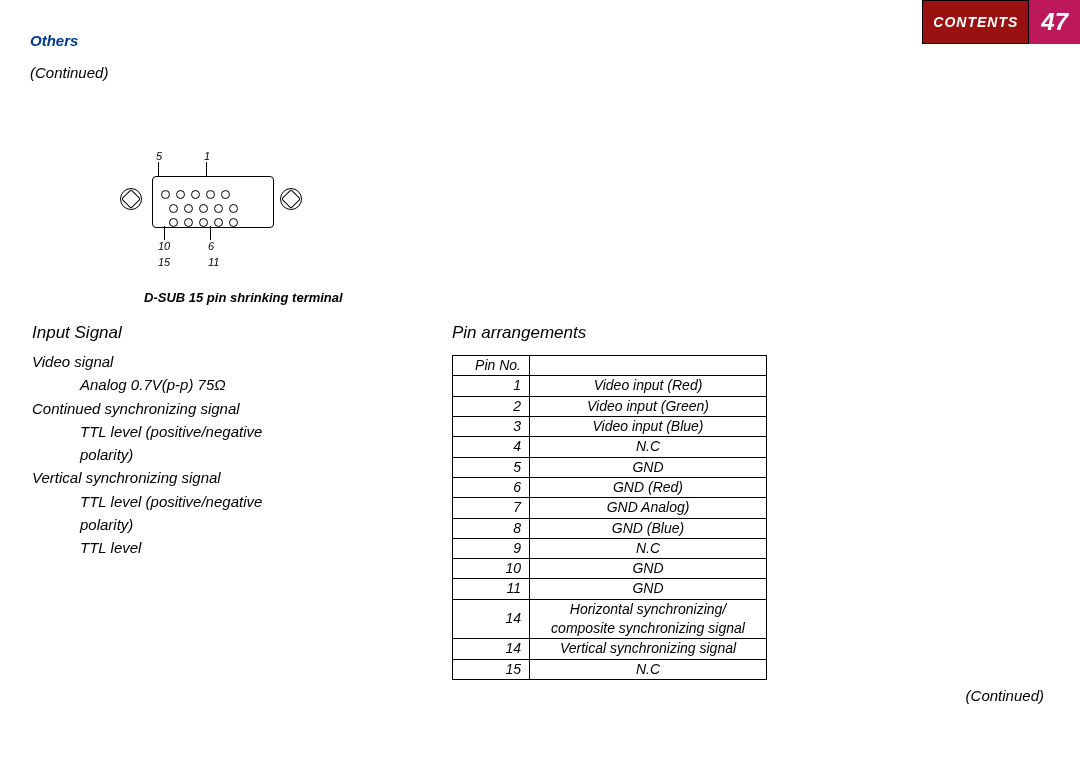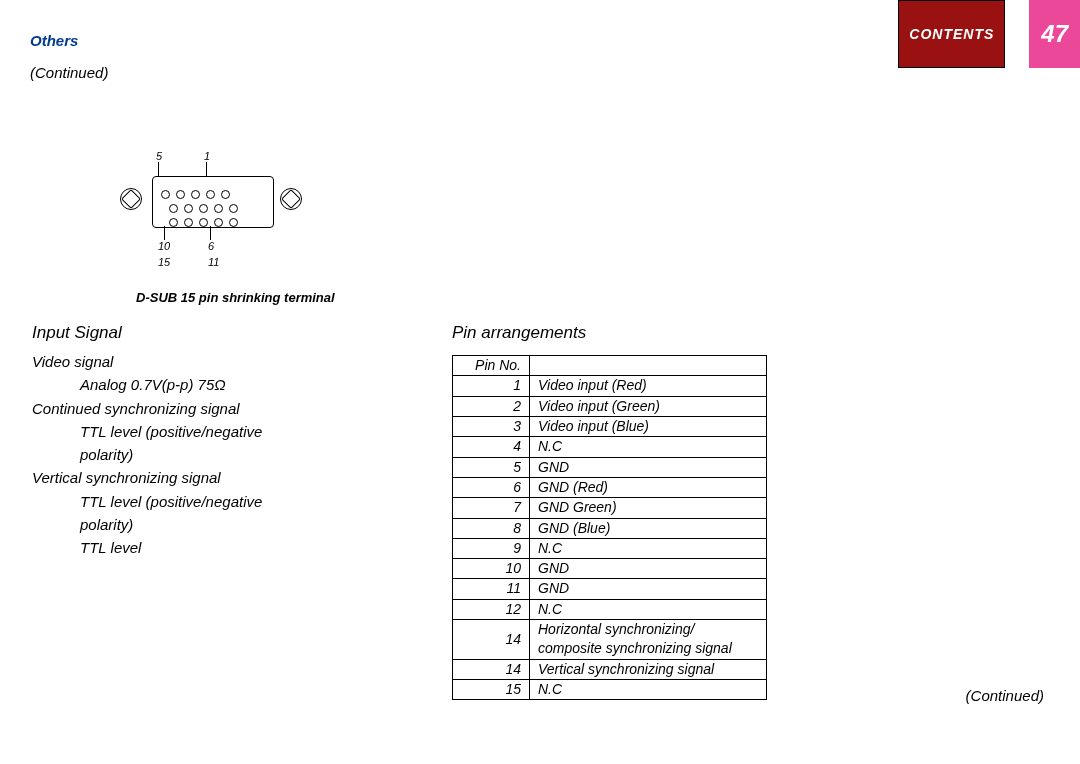--- a/index.html
+++ b/index.html
@@ -1,38 +1,38 @@
 <!DOCTYPE html>
 <html><head>
 <meta charset="utf-8">
 <style>
   html,body{margin:0;padding:0;background:#fff;color:#000;font-family:Arial,Helvetica,sans-serif;}
   .page{position:relative;width:1080px;height:724px;margin:0 auto;font-style:italic;}
   .top-bar{position:absolute;top:0;right:0;display:flex;align-items:stretch;}
   .contents-box{background:#9a1111;color:#fff;border:1px solid #000;padding:6px 10px;font-weight:bold;font-size:14px;letter-spacing:1px;display:flex;align-items:center;}
-  .page-num{background:#ec4899;color:#fff;font-weight:bold;font-size:24px;padding:20px 12px;display:flex;align-items:center;margin-left:24px;}
+  .page-num{background:#be185d;color:#fff;font-weight:bold;font-size:24px;padding:8px 12px;display:flex;align-items:center;}
   .others{color:#003b8e;font-weight:bold;position:absolute;left:30px;top:32px;font-size:15px;}
   .continued-top{position:absolute;left:30px;top:64px;font-size:15px;}
   .continued-bottom{position:absolute;right:36px;bottom:20px;font-size:15px;}
   .section-heading{position:absolute;left:34px;top:100px;width:650px;background:linear-gradient(to right,#2b2b2b 0%,#2b2b2b 35%,#b9b9b9 85%,#e5e5e5 100%);color:#fff;font-weight:bold;padding:5px 10px 5px 8px;font-size:17px;box-sizing:border-box;}
   .diagram-area{position:absolute;left:118px;top:150px;width:240px;height:140px;}
   .pin-label{position:absolute;font-size:11px;}
   .screw{width:22px;height:22px;border:1.5px solid #000;border-radius:50%;background:#fff;display:inline-block;box-sizing:border-box;position:relative;}
   .screw::after{content:"";position:absolute;left:3px;top:3px;width:12px;height:12px;border:1px solid #000;transform:rotate(45deg);border-radius:2px;}
   .connector-body{position:absolute;left:34px;top:18px;width:120px;height:50px;border:1.5px solid #000;background:#fff;border-radius:4px;}
   .connector-body::before{content:"";position:absolute;left:-6px;top:6px;width:132px;height:44px;border:1px solid #000;border-radius:4px;z-index:-1;}
   .pins-row{position:absolute;}
   .pin-dot{width:7px;height:7px;border:1.4px solid #000;border-radius:50%;display:inline-block;margin-right:6px;}
-  .diagram-caption{position:absolute;left:136px;top:290px;font-weight:bold;font-size:13px;}
+  .diagram-caption{position:absolute;left:144px;top:290px;font-weight:bold;font-size:13px;}
   .input-signal-heading{position:absolute;left:32px;top:323px;font-size:17px;}
   .pin-heading{position:absolute;left:452px;top:323px;font-size:17px;text-align:right;}
   .signal-list{position:absolute;left:32px;top:350px;font-size:15px;line-height:1.55;width:370px;}
   .sig-sub{margin-left:48px;}
   .pin-table{position:absolute;left:452px;top:355px;border-collapse:collapse;font-size:15px;}
-  .pin-table td,.pin-table th{border:1px solid #000;padding:0px 8px;text-align:left;font-weight:normal;font-size:14px;line-height:1.38;}
+  .pin-table td,.pin-table th{border:1px solid #000;padding:0px 8px;text-align:center;font-weight:normal;font-size:14px;line-height:1.38;}
   .pin-table th.num{width:60px;text-align:right;margin-left:32px;}
   .pin-table td.num{text-align:right;width:60px;}
   .pin-table td.desc{width:220px;}
   .lead-line{position:absolute;background:#000;}
 </style>
 </head>
 <body>
 
 <div class="page">
 
@@ -112,41 +112,37 @@
     <tr>
           <td class="num">5</td>
           <td class="desc">GND</td>
         </tr>
     <tr>
           <td class="num">6</td>
           <td class="desc">GND (Red)</td>
         </tr>
     <tr>
           <td class="num">7</td>
-          <td class="desc">GND Green)</td>
+          <td class="desc">GND Analog)</td>
         </tr>
     <tr>
           <td class="num">8</td>
           <td class="desc">GND (Blue)</td>
         </tr>
     <tr>
           <td class="num">9</td>
           <td class="desc">N.C</td>
         </tr>
     <tr>
           <td class="num">10</td>
           <td class="desc">GND</td>
         </tr>
     <tr>
           <td class="num">11</td>
           <td class="desc">GND</td>
-        </tr>
-    <tr>
-          <td class="num">12</td>
-          <td class="desc">N.C</td>
         </tr>
     <tr>
           <td class="num">14</td>
           <td class="desc">Horizontal synchronizing/ composite synchronizing signal</td>
         </tr>
     <tr>
           <td class="num">14</td>
           <td class="desc">Vertical synchronizing signal</td>
         </tr>
     <tr>

